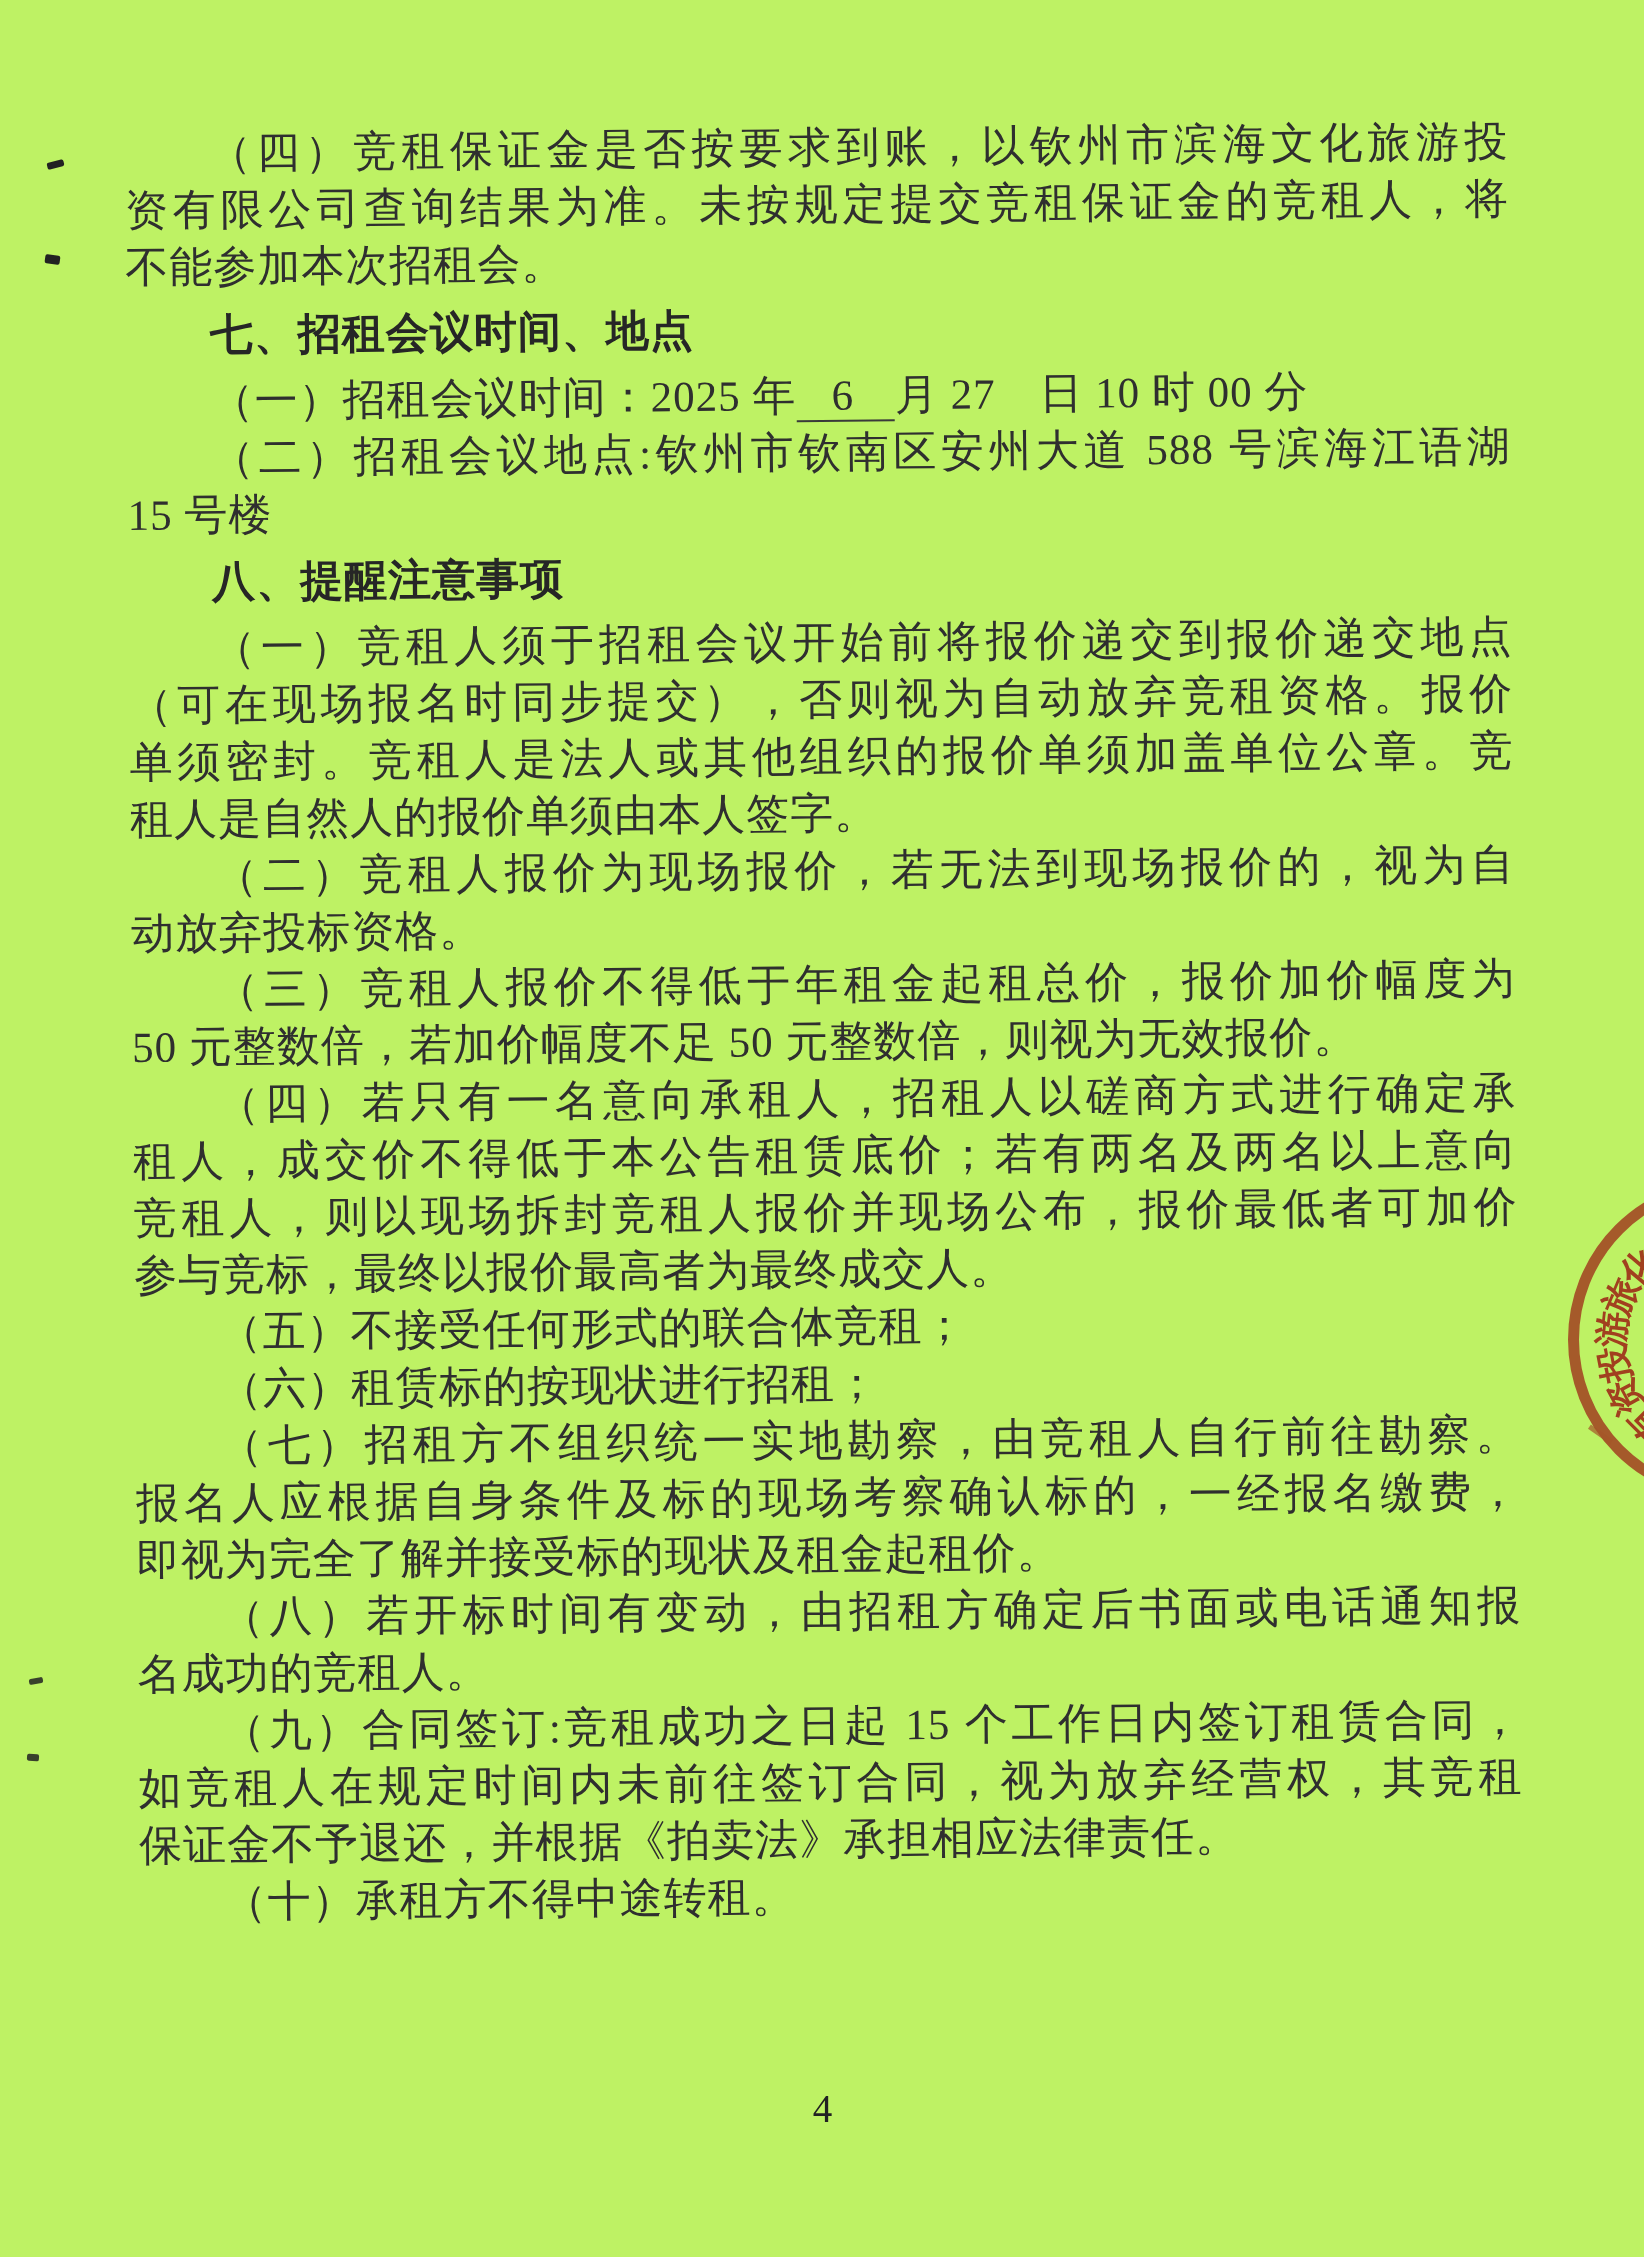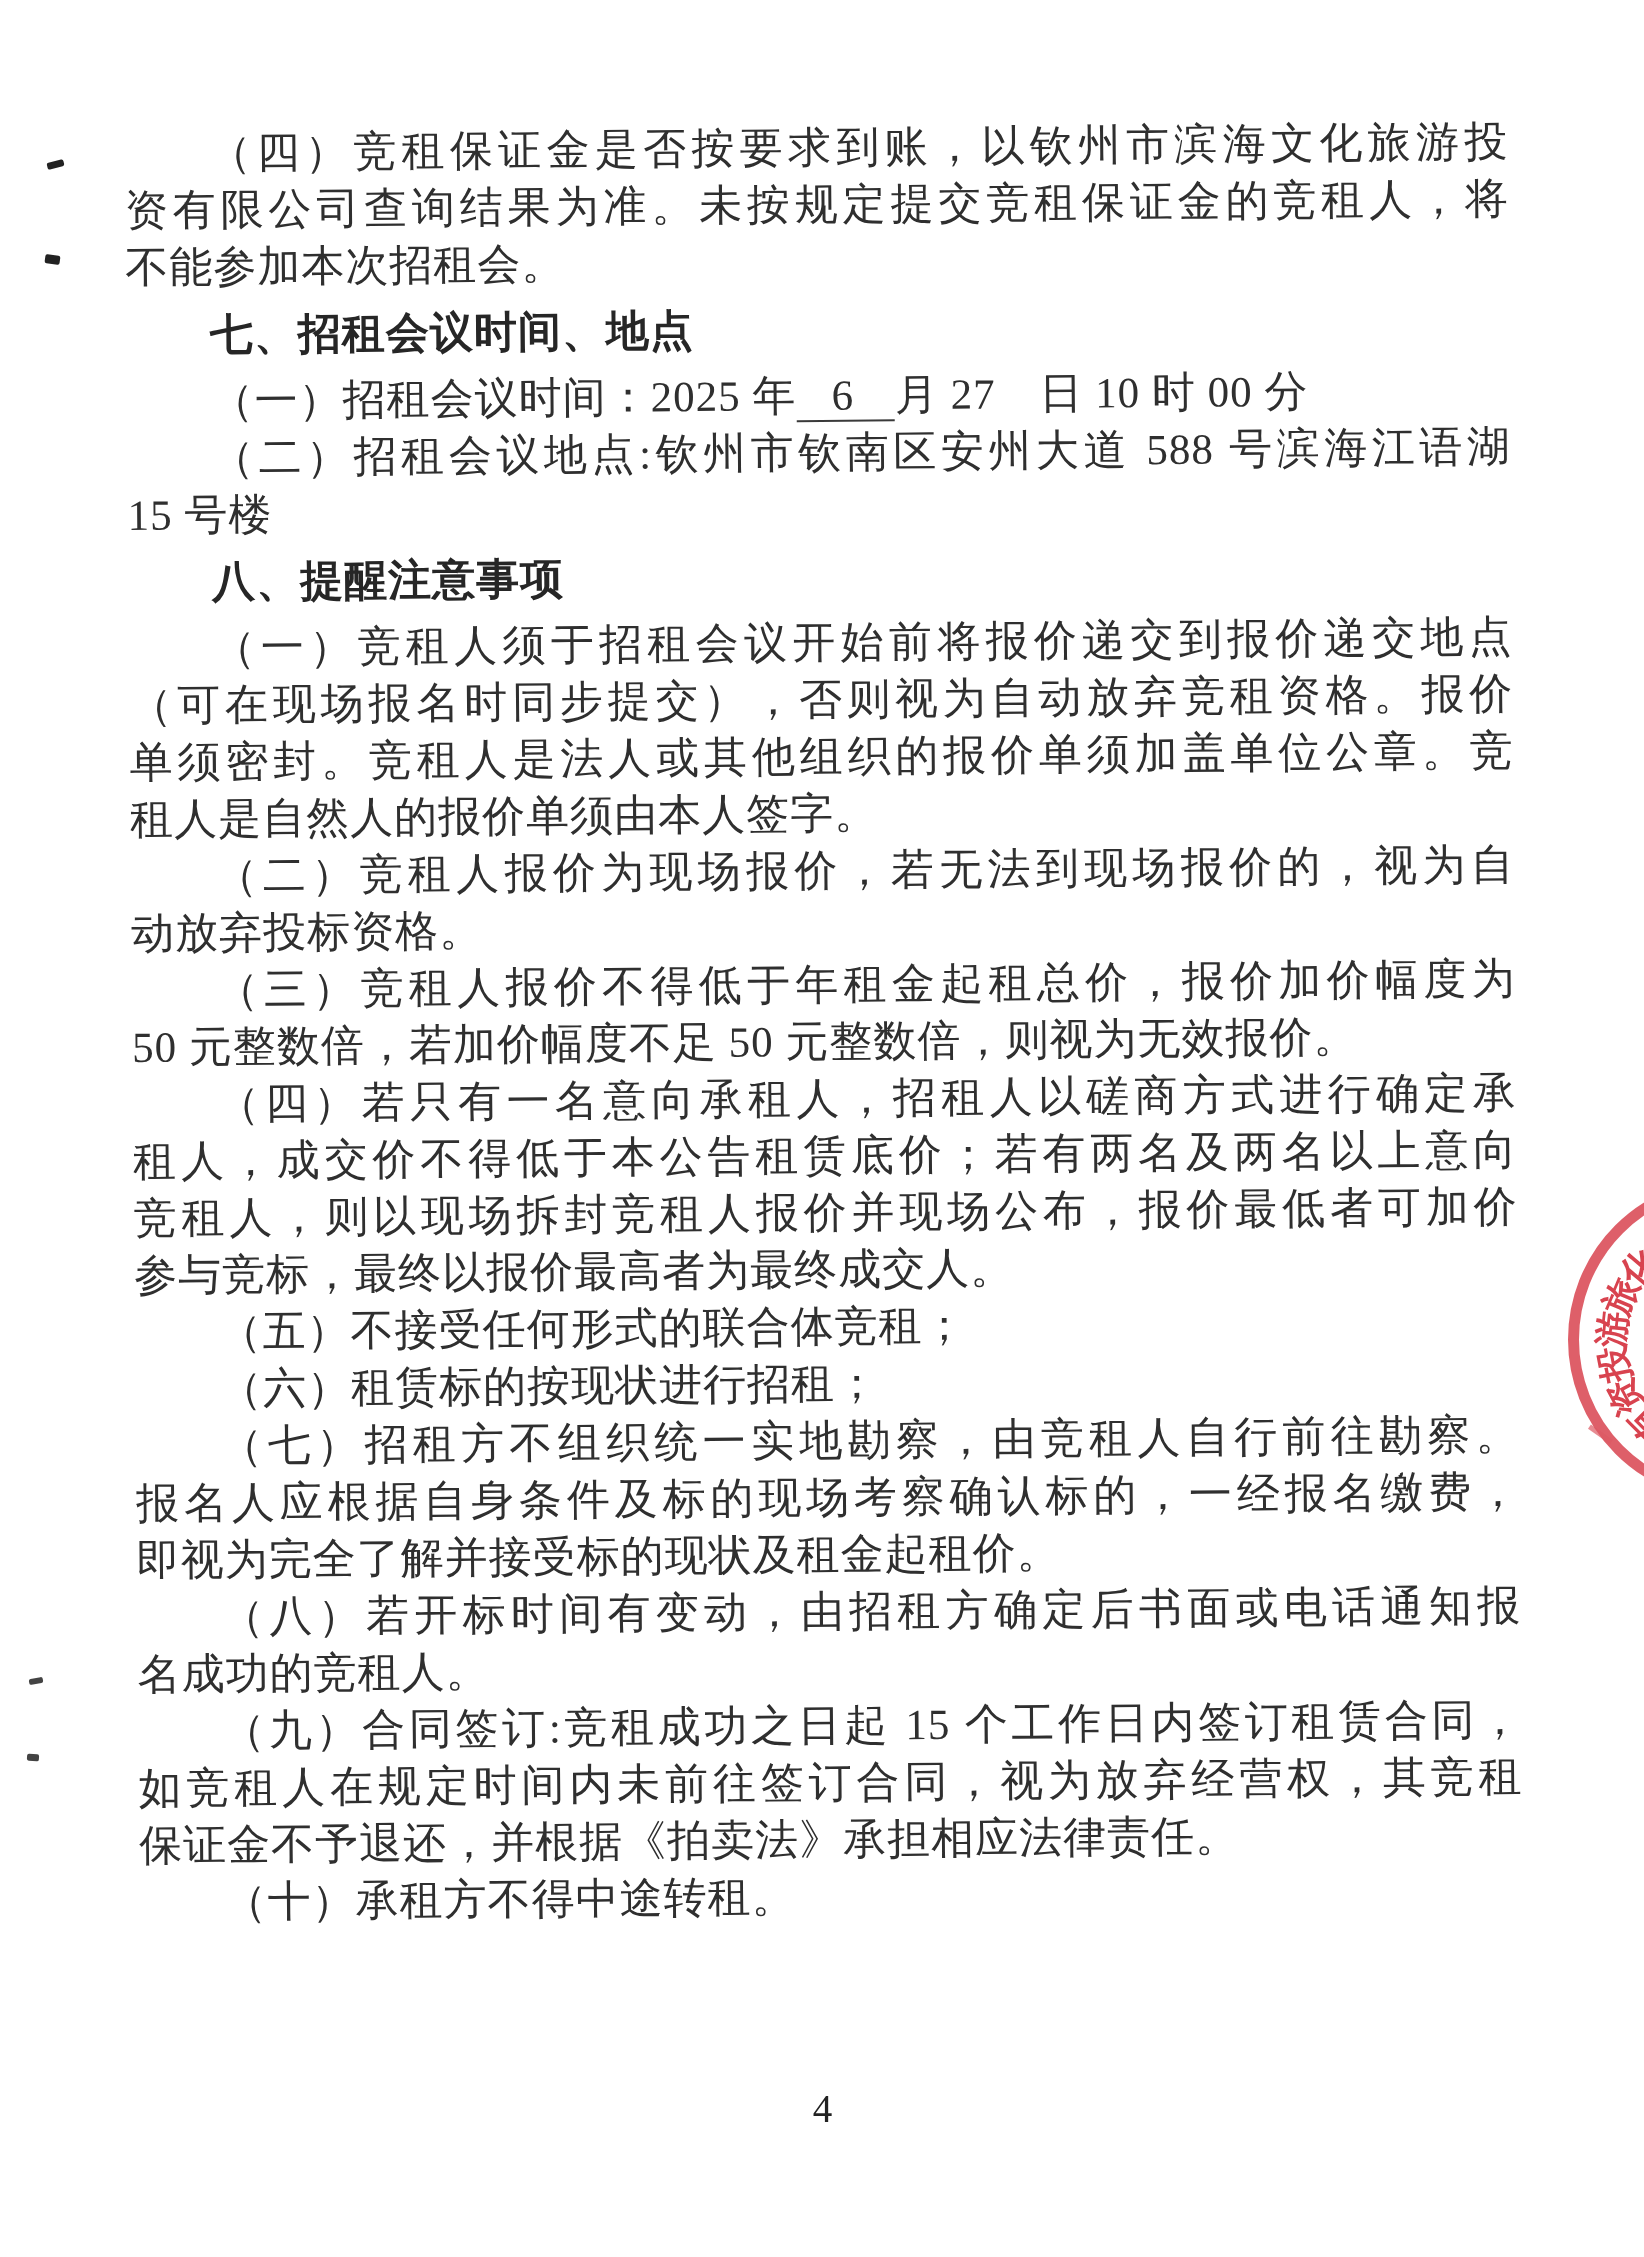--- a/index.html
+++ b/index.html
@@ -1,20 +1,20 @@
 <!DOCTYPE html>
 <html><head>
 <meta charset="utf-8">
 <style>
   html,body { margin:0; padding:0; background:#e8e8e8; }
   .page {
     position:relative;
     width:1645px; height:2257px;
     margin:0 auto;
-    background:#ffffff;
+    background:#bef264;
     overflow:hidden;
     font-family:"Liberation Serif","DejaVu Serif",serif;
     color:#2f2f2f;
   }
   .content {
     position:absolute;
     left:132px; top:125px;
     width:1384px;
     transform:rotate(-0.5deg);
     transform-origin:0 50%;

